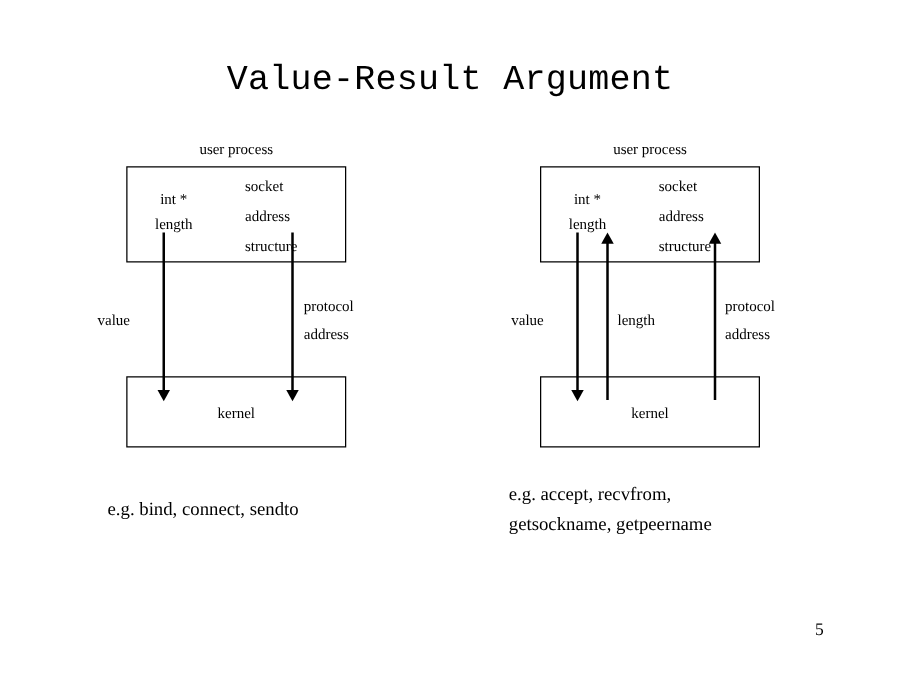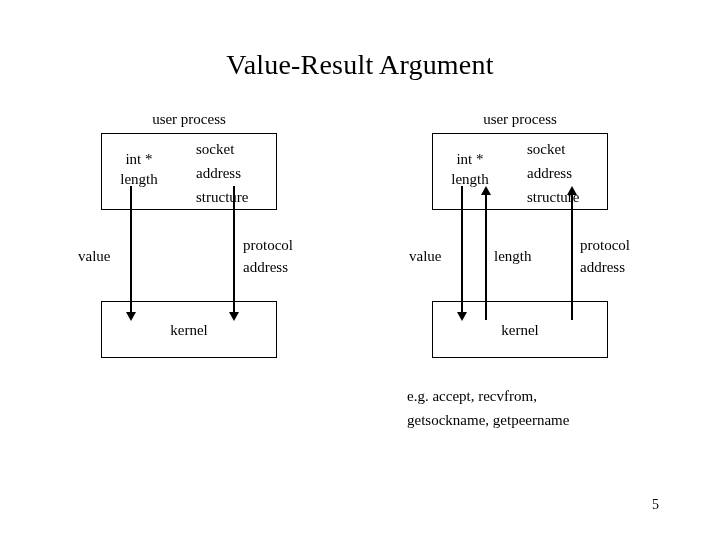--- a/index.html
+++ b/index.html
@@ -24,30 +24,31 @@
   .title {
     position: absolute;
     left: 0;
     top: 48px;
     width: 720px;
     text-align: center;
     font-size: 28px;
     line-height: 34px;
     letter-spacing: 0.2px;
     white-space: nowrap;
+    font-family: Liberation Mono, monospace;
   }
   .box {
     position: absolute;
     border: 1px solid #000000;
     background: transparent;
     box-sizing: border-box;
   }
   .lbl {
     position: absolute;
-    font-size: 15px;
+    font-size: 12px;
     line-height: 19px;
     white-space: nowrap;
   }
   .lbl.center {
     text-align: center;
   }
   
   .vline {
     position: absolute;
     width: 2px;
@@ -104,20 +105,21 @@
   <div class="lbl" style="left:78px; top:247px;">value</div>
 
   <div class="vline" style="left:233px; top:186px; height:129px;"></div>
   <div class="arrow-down" style="left:229px; top:312px;"></div>
   <div class="lbl" style="left:243px; top:236px;">protocol</div>
   <div class="lbl" style="left:243px; top:258px;">address</div>
 
   <div class="box" style="left:101px; top:301px; width:176px; height:57px;"></div>
   <div class="lbl center" style="left:101px; top:321px; width:176px;">kernel</div>
 
+  <div class="footnote" style="left:86px; top:396px;">e.g. bind, connect, sendto</div>
 
   <div class="lbl center" style="left:432px; top:110px; width:176px;">user process</div>
 
   <div class="box" style="left:432px; top:133px; width:176px; height:77px;"></div>
 
   <div class="lbl center" style="left:436px; top:150px; width:68px;">int *</div>
   <div class="lbl center" style="left:436px; top:170px; width:68px;">length</div>
 
   <div class="lbl" style="left:527px; top:140px;">socket</div>
   <div class="lbl" style="left:527px; top:164px;">address</div>

